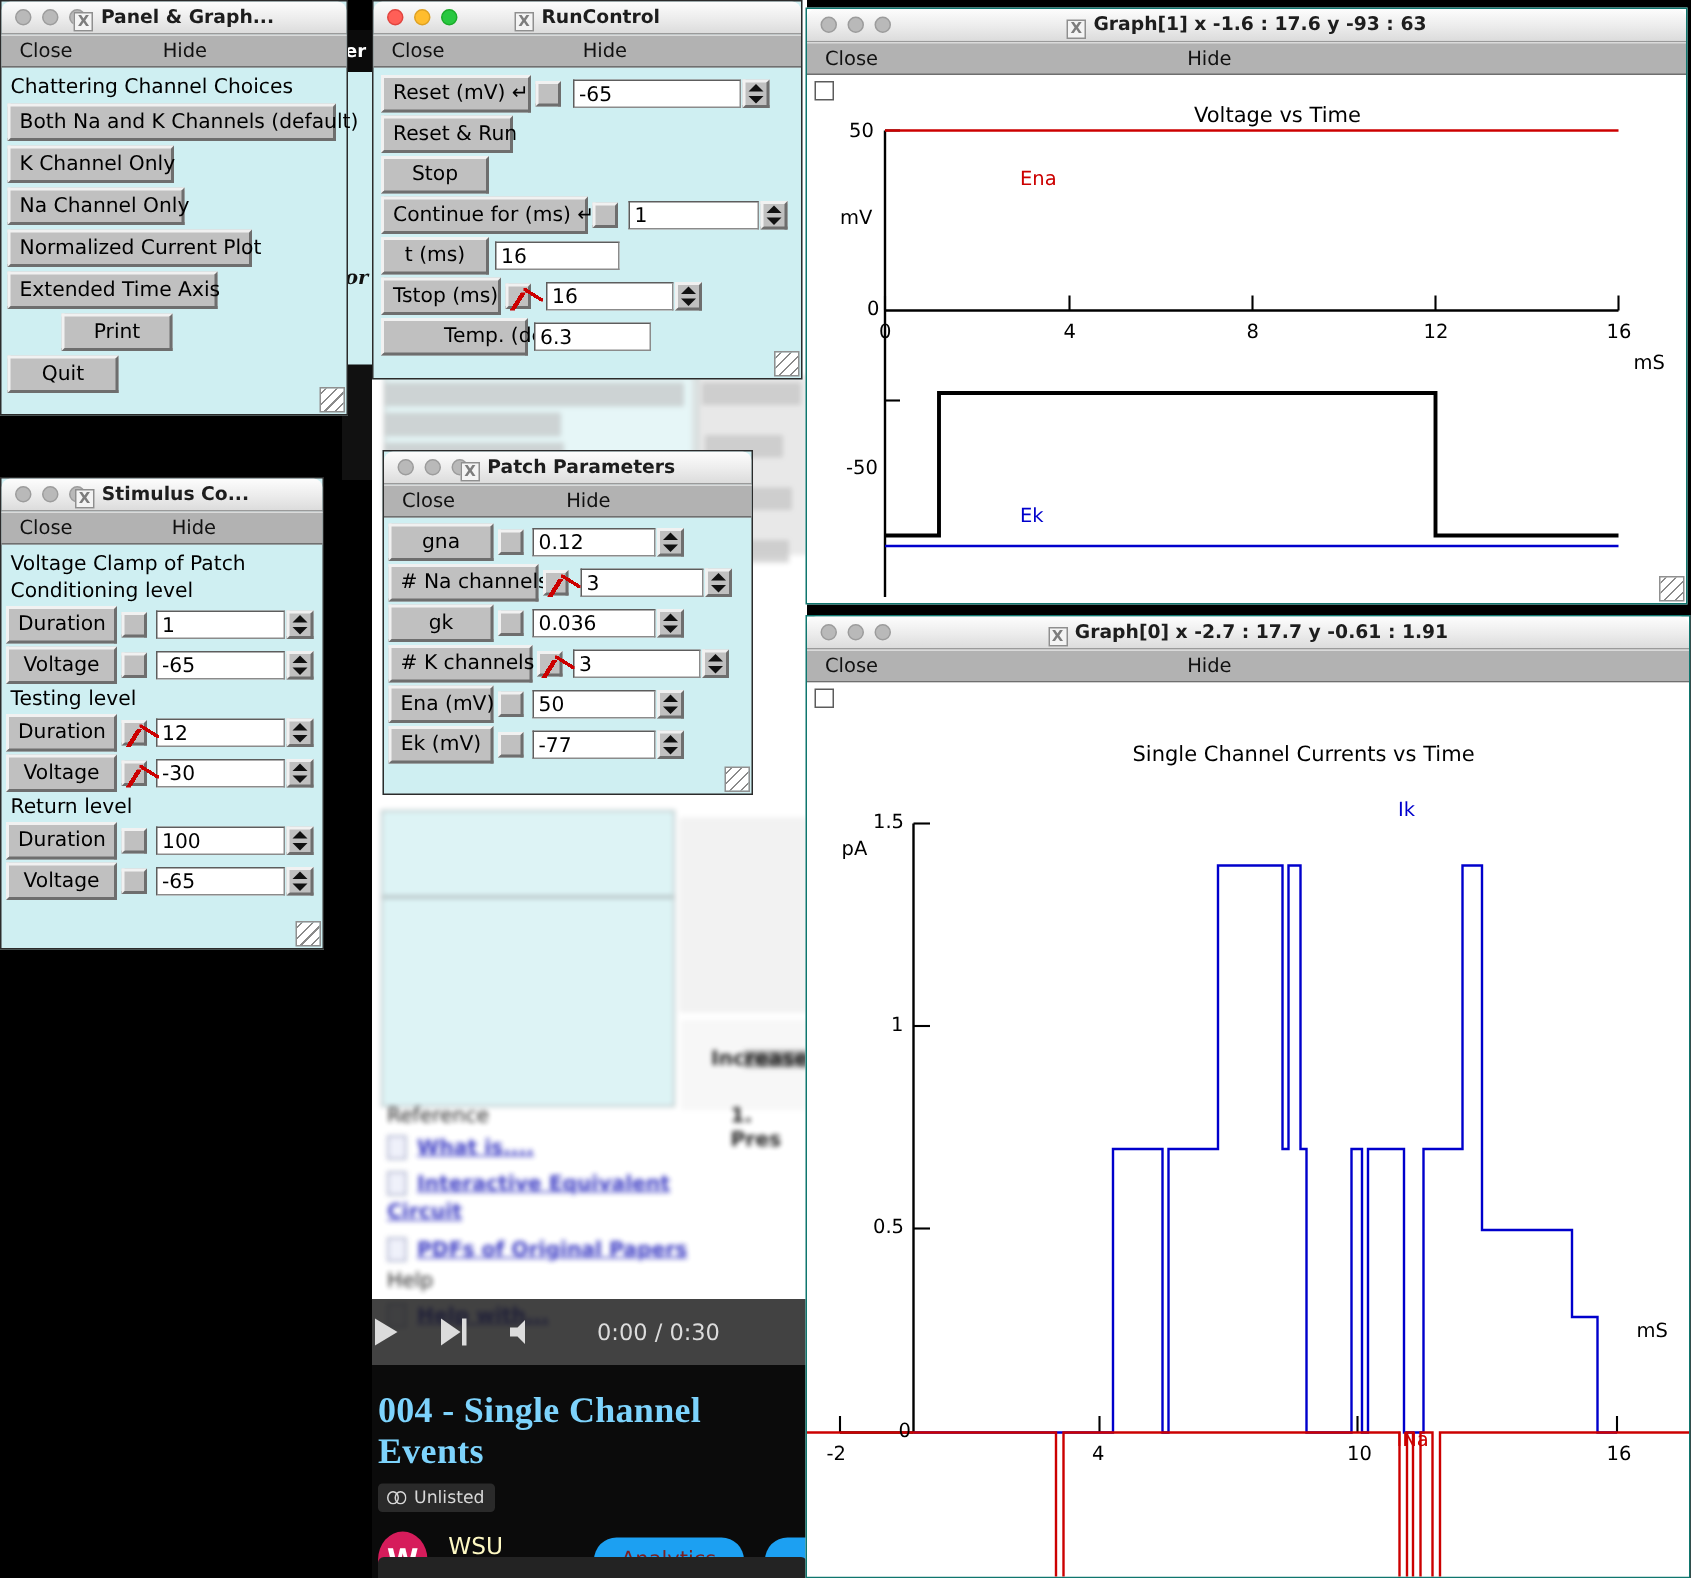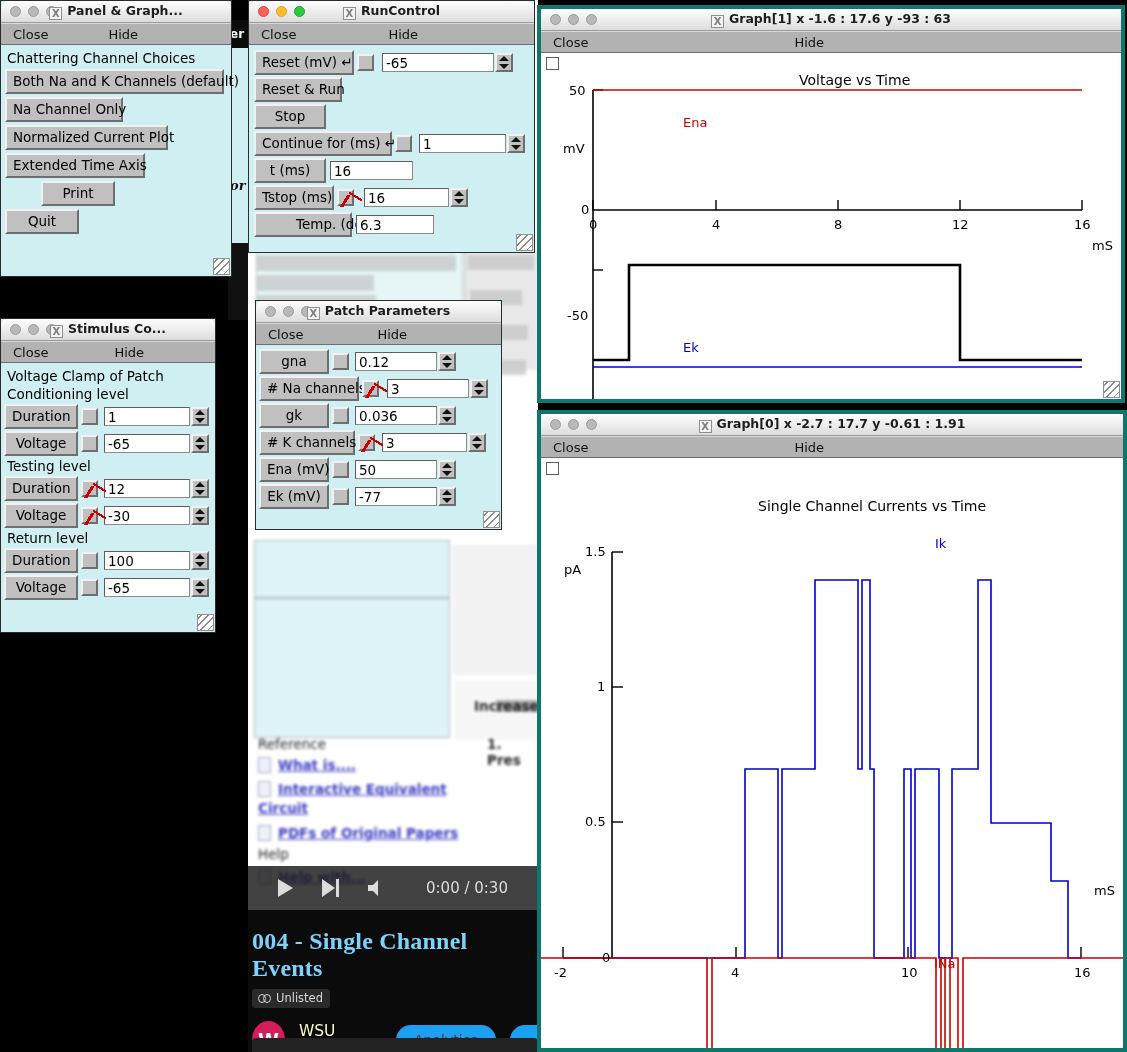--- a/index.html
+++ b/index.html
@@ -98,21 +98,21 @@
   .spin::after { bottom: 1px; border-top: 5px solid #111; }
 
   .resize-grip {
     position: absolute; right: 1px; bottom: 1px; width: 17px; height: 17px;
     background:
       repeating-linear-gradient(135deg, #fff 0 2px, #8a8a8a 2px 3px, #fff 3px 5px);
     border: 1px solid #909090;
   }
 
   
-  .gwin { position: absolute; background: #fff; border: 4px solid #0f766e; }
+  .gwin { position: absolute; background: #fff; border: 1px solid #0f766e; }
   .gcanvas { position: relative; background: #fff; width: 100%; height: calc(100% - 44px); overflow: hidden; }
   .gmarker {
     position: absolute; left: 5px; top: 4px; width: 13px; height: 13px;
     background: #fff; border: 1px solid #5c5c5c;
   }
   .glabel {
     position: absolute; font-family: "DejaVu Sans", sans-serif;
     font-size: 13px; color: #000; white-space: nowrap;
   }
   .glabel.red { color: #cc0000; }
@@ -125,21 +125,21 @@
     background: #000; overflow: hidden;
   }
   .vidframe {
     position: absolute; left: 0; top: 0; width: 290px; height: 910px;
     background: #ffffff; overflow: hidden;
   }
   .blurlayer { filter: blur(1.6px); opacity: .92; }
   .vidcontrols {
     position: absolute; left: 0; bottom: 0; width: 290px; height: 44px;
     background: rgba(24,24,24,.82); display: flex; align-items: center;
-    padding-left: 28px; gap: 26px; color: #e9e9e9;
+    gap: 26px; color: #e9e9e9;
   }
   .vicon { fill: #dcdcdc; }
   .vtime { font-size: 15px; color: #dcdcdc; font-family: "DejaVu Sans", sans-serif; margin-left: 14px; }
   .vmeta { position: absolute; left: 0; top: 910px; width: 290px; height: 142px; background: #0b0b0b; padding: 18px 0 0 4px; }
   .vtitle { color: #7dd3fc; font-size: 24px; font-weight: bold; font-family: Liberation Serif, serif; letter-spacing: .2px; }
   .vbadge {
     display: inline-flex; align-items: center; gap: 5px; margin-top: 7px;
     background: #2a2a2a; color: #d8d8d8; font-size: 11.5px;
     padding: 2px 7px 3px 6px; border-radius: 3px;
   }
@@ -263,20 +263,21 @@
         <span class="xglyph">X</span><span>Panel &amp; Graph...</span>
       </div>
     </div>
     <div class="menubar">
       <span class="mi close">Close</span>
       <span class="mi hide">Hide</span>
     </div>
     <div class="panelbody">
       <div class="nlabel" style="margin:1px 0 3px 2px;">Chattering Channel Choices</div>
       <div style="margin-bottom:3px;"><span class="nbtn" style="width:219px;text-align:left;">Both Na and K Channels (default)</span></div>
+      <div style="margin-bottom:3px;"><span class="nbtn" style="width:111px;text-align:left;">K Channel Only</span></div>
       <div style="margin-bottom:3px;"><span class="nbtn" style="width:118px;text-align:left;">Na Channel Only</span></div>
       <div style="margin-bottom:3px;"><span class="nbtn" style="width:163px;text-align:left;">Normalized Current Plot</span></div>
       <div style="margin-bottom:3px;"><span class="nbtn" style="width:140px;text-align:left;">Extended Time Axis</span></div>
       <div style="margin-bottom:3px;padding-left:36px;"><span class="nbtn" style="width:74px;">Print</span></div>
       <div><span class="nbtn" style="width:74px;">Quit</span></div>
       <div class="resize-grip"></div>
     </div>
   </div>
 
   <div class="xwin" style="left:248px; top:0px; width:287px; height:253px;">

